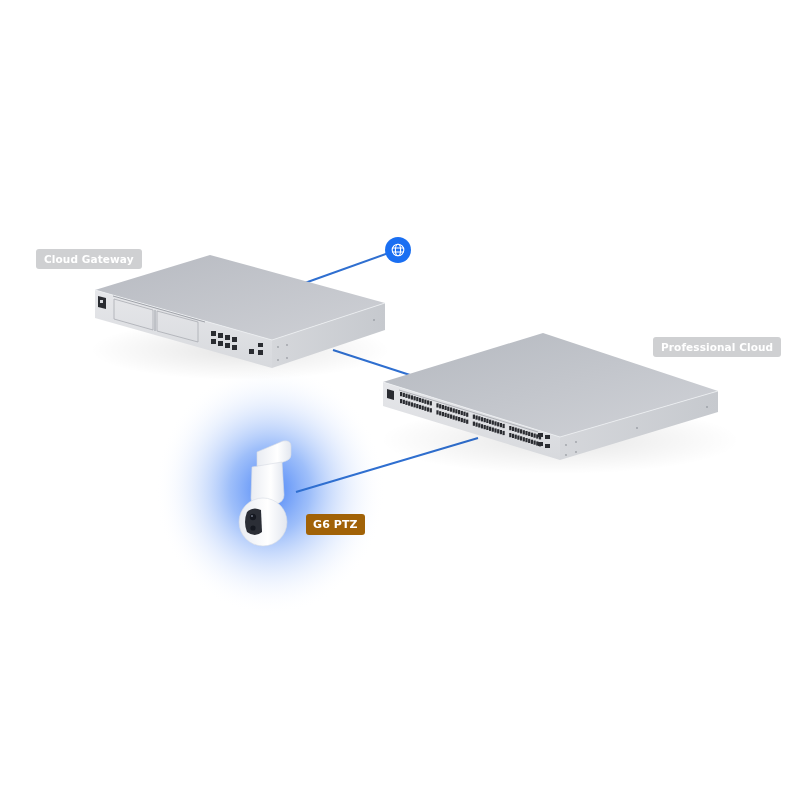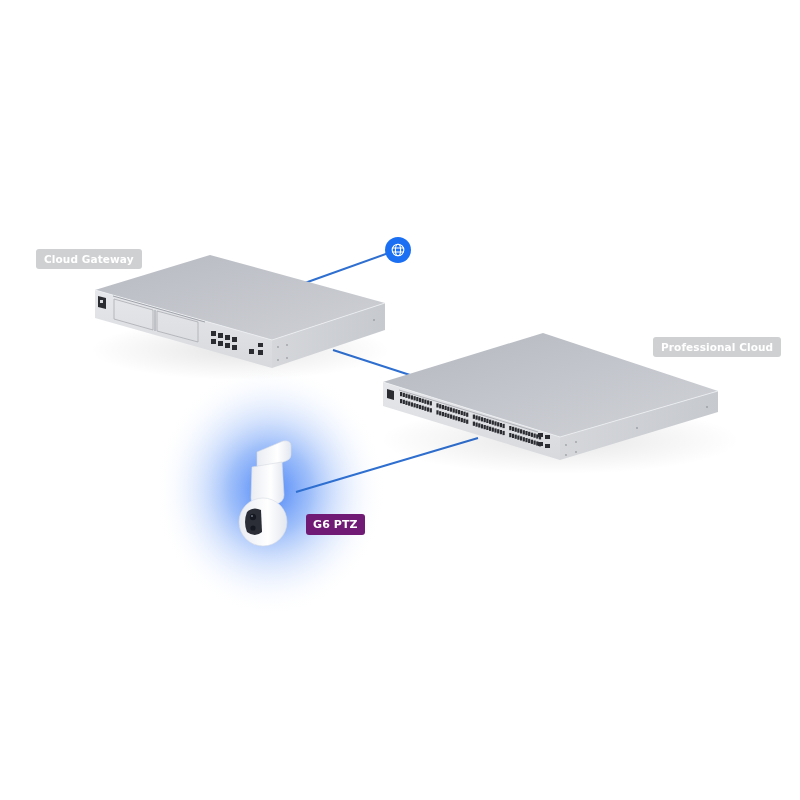--- a/index.html
+++ b/index.html
@@ -12,21 +12,21 @@
       padding: 0 8px;
       border-radius: 3px;
       font-size: 10.5px;
       font-weight: bold;
       color: #ffffff;
       background: #cfcfd1;
       white-space: nowrap;
       letter-spacing: 0.1px;
     }
     .label.device-label { background: #cfd0d2; }
-    .label.active { background: #701a75; font-size: 11px; height: 21px; line-height: 21px; padding: 0 7px; }
+    .label.active { background: #a16207; font-size: 11px; height: 21px; line-height: 21px; padding: 0 7px; }
     .globe {
       position: absolute;
       width: 26px; height: 26px;
       border-radius: 50%;
       background: #1a6ff2;
       display: flex; align-items: center; justify-content: center;
     }
   </style>
 </head>
 <body>

